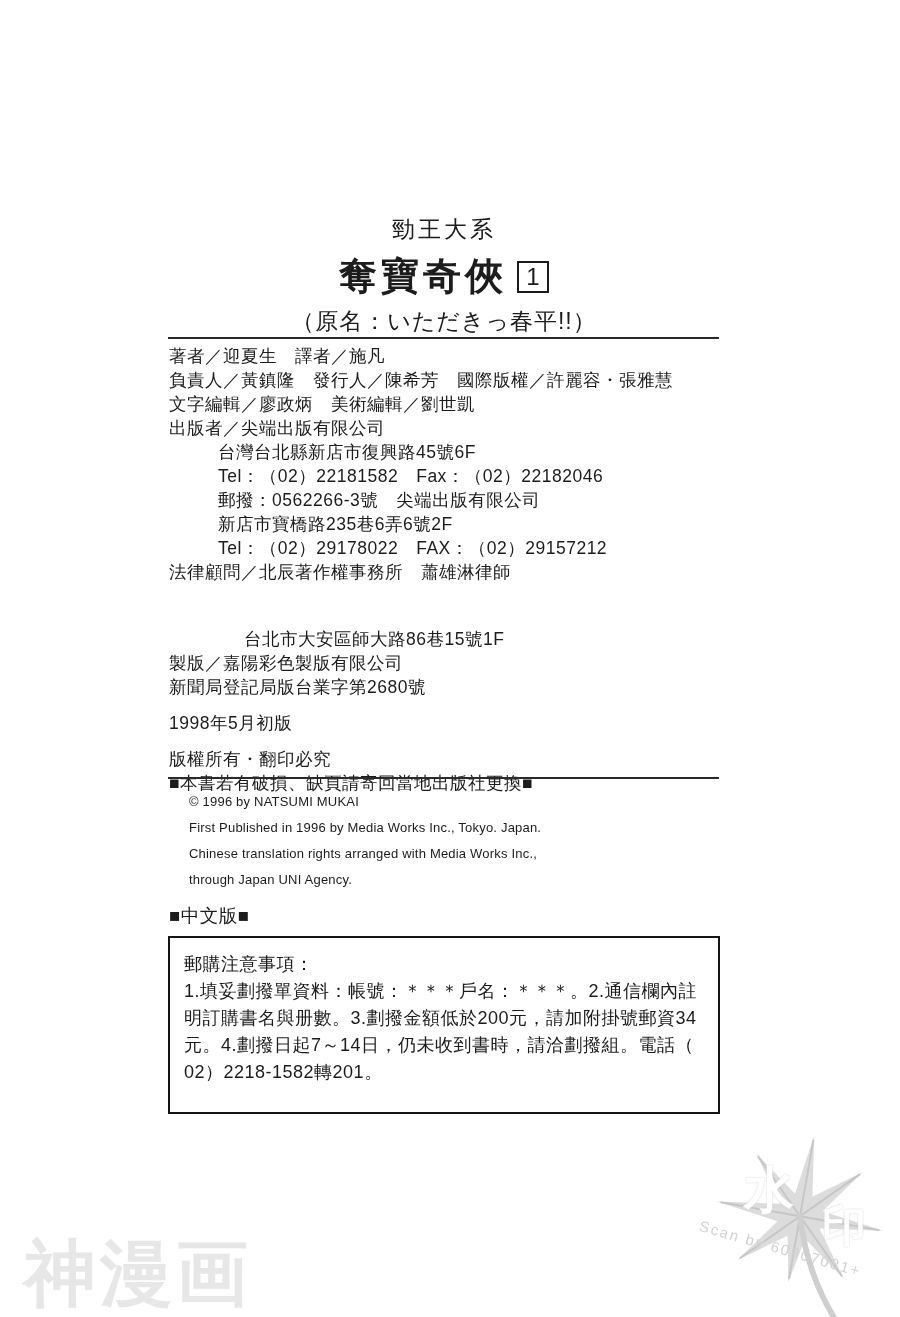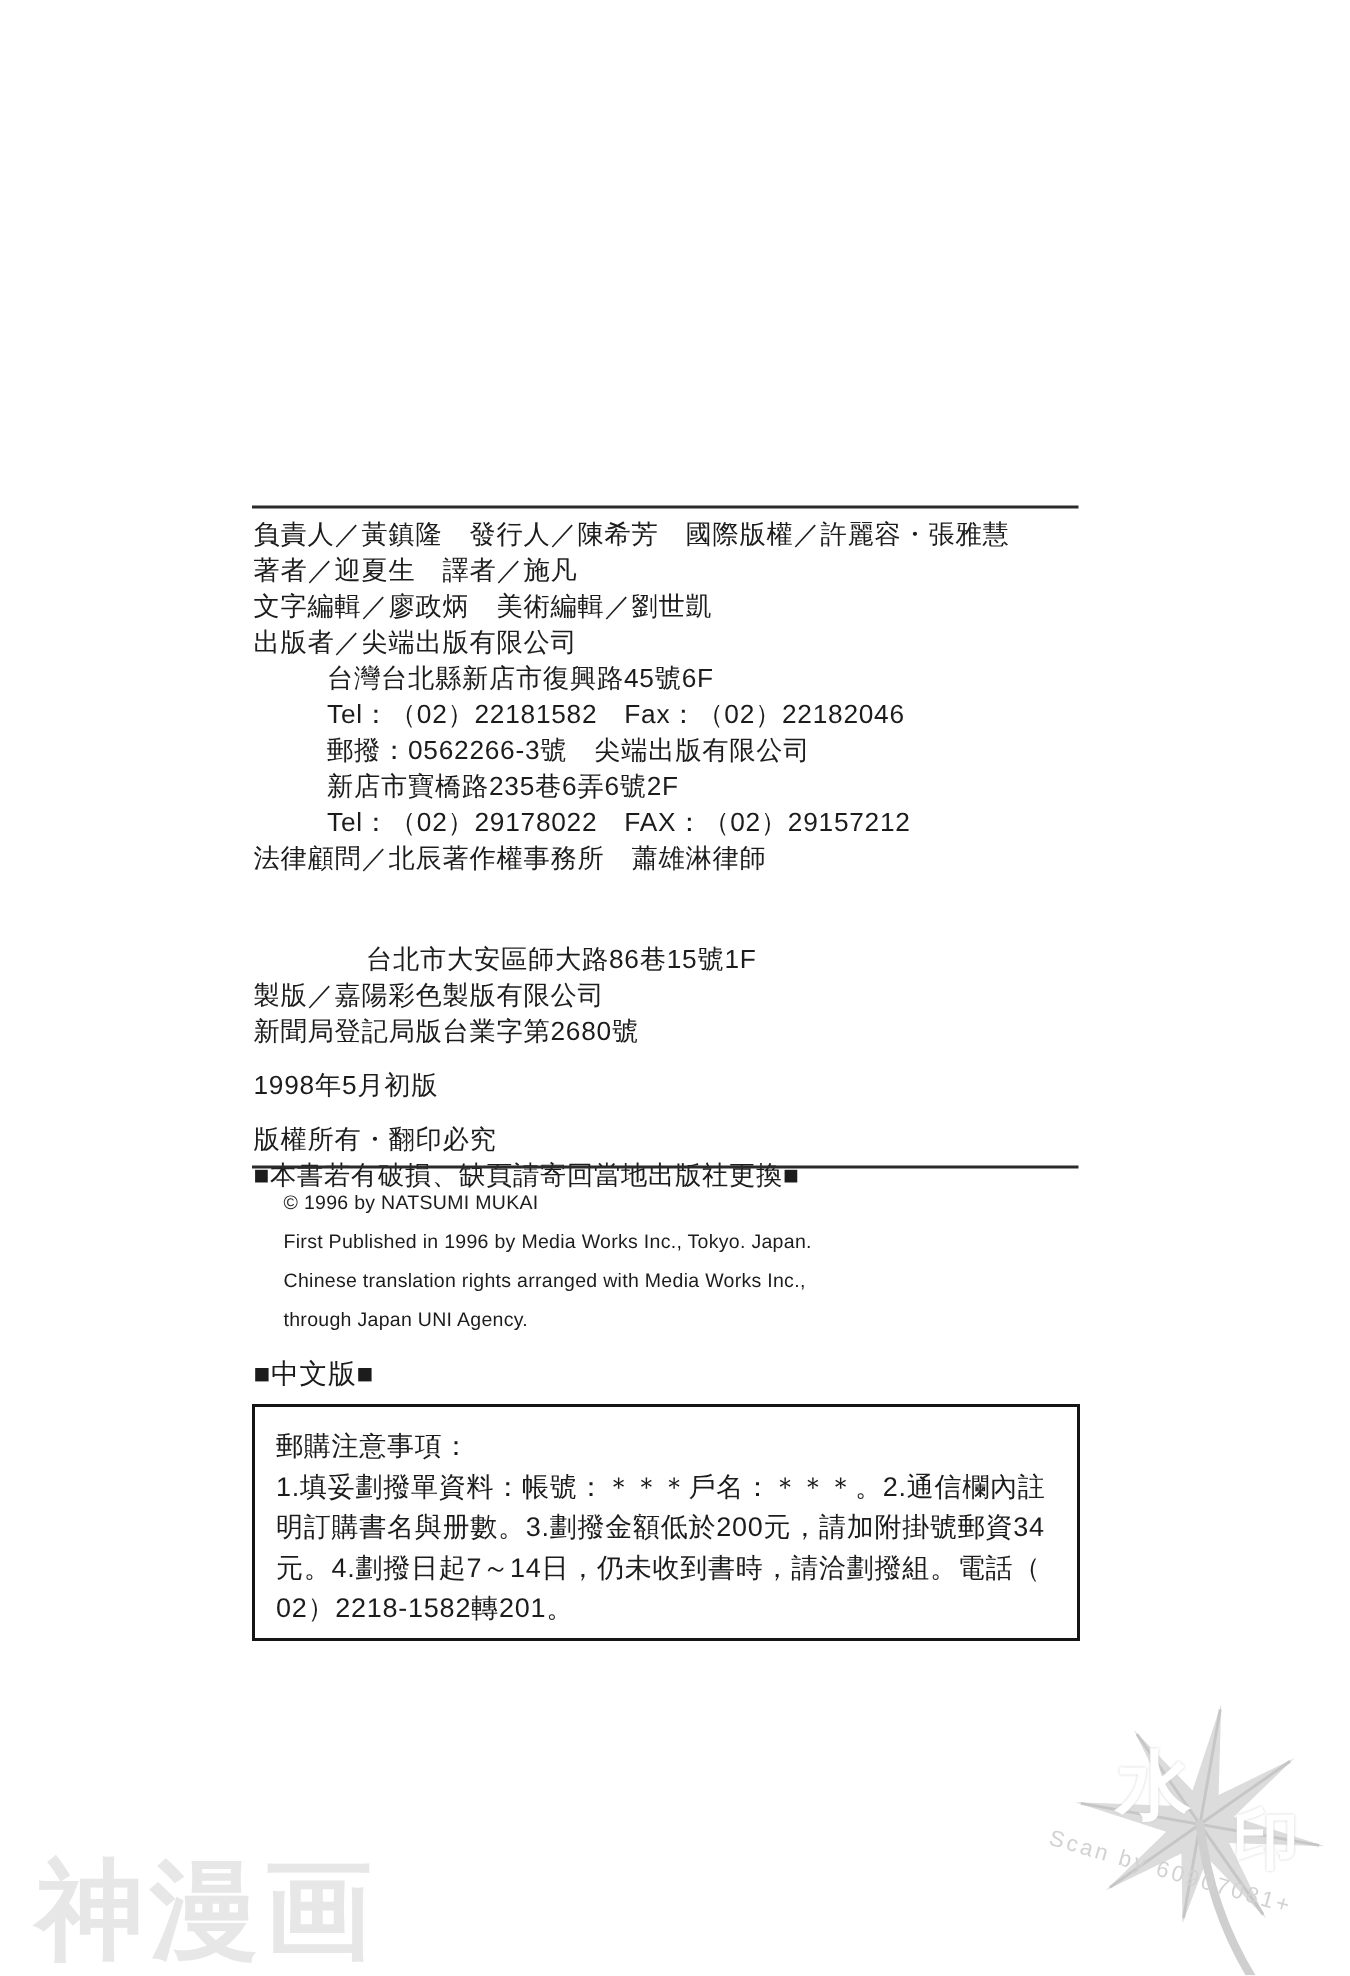--- a/index.html
+++ b/index.html
@@ -89,21 +89,21 @@
     font-size: 18.5px;
     letter-spacing: 0.5px;
   }
 
   
   .mail-box {
     position: absolute;
     left: 168px; top: 936px;
     width: 552px;
     border: 2px solid #151515;
-    padding: 13px 14px 6px 14px;
+    padding: 13px 14px 26px 14px;
     font-size: 18px;
     line-height: 27px;
     letter-spacing: 0.5px;
     white-space: nowrap;
   }
 
   
   .site-watermark {
     position: absolute;
     left: 24px; top: 1226px;
@@ -137,26 +137,33 @@
     font-size: 15px;
     letter-spacing: 2px;
     color: #d2d2d2;
   }
 </style>
 </head>
 <body>
 
 <div class="page">
 
+  <div class="title-block">
+    <div class="series-title">勁王大系</div>
+    <div class="main-title-row">
+      <span>奪寶奇俠</span><span class="boxed-num">1</span>
+    </div>
+    <div class="original-title">（原名：いただきっ春平!!）</div>
+  </div>
 
   <div class="rule rule-1"></div>
 
   <div class="credits">
+    <div class="cl">著者／迎夏生　譯者／施凡</div>
     <div class="cl">負責人／黃鎮隆　發行人／陳希芳　國際版權／許麗容・張雅慧</div>
-    <div class="cl">著者／迎夏生　譯者／施凡</div>
     <div class="cl">文字編輯／廖政炳　美術編輯／劉世凱</div>
     <div class="cl">出版者／尖端出版有限公司</div>
     <div class="cl ind1">台灣台北縣新店市復興路45號6F</div>
     <div class="cl ind1">Tel：（02）22181582　Fax：（02）22182046</div>
     <div class="cl ind1">郵撥：0562266-3號　尖端出版有限公司</div>
     <div class="cl ind1">新店市寶橋路235巷6弄6號2F</div>
     <div class="cl ind1">Tel：（02）29178022　FAX：（02）29157212</div>
     <div class="cl">法律顧問／北辰著作權事務所　蕭雄淋律師</div>
     <div class="cl ind2">台北市大安區師大路86巷15號1F</div>
     <div class="cl">製版／嘉陽彩色製版有限公司</div>

